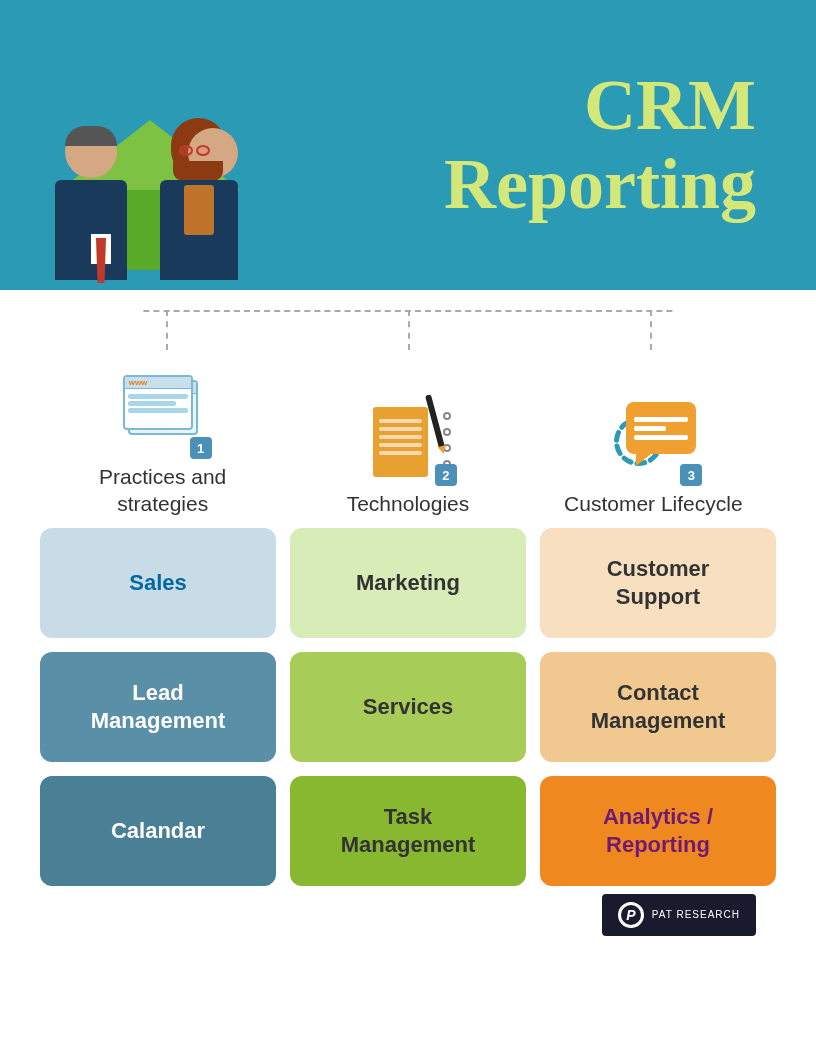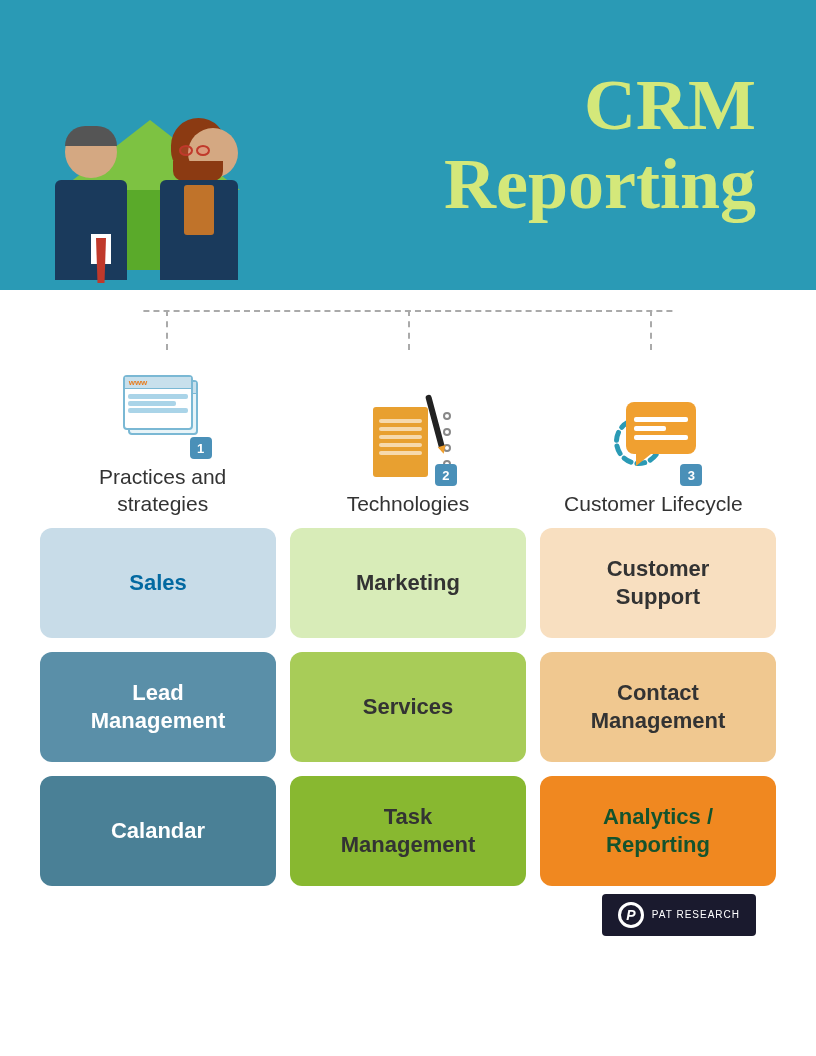--- a/index.html
+++ b/index.html
@@ -398,21 +398,21 @@
     .col1-dark { background: #4a8096; color: white; }
 
     
     .col2-light { background: #d8ecb8; color: #333; }
     .col2-med { background: #a8cc58; color: #333; }
     .col2-dark { background: #88b830; color: #333; }
 
     
     .col3-light { background: #f8dfc0; color: #333; }
     .col3-med { background: #f0c890; color: #333; text-align: center; }
-    .col3-dark { background: #f08820; color: #14532d; }
+    .col3-dark { background: #f08820; color: #701a75; }
 
     
     .footer {
       display: flex;
       justify-content: flex-end;
       padding: 8px 30px;
     }
     .pat-logo {
       background: #1a1a2e;
       color: white;

